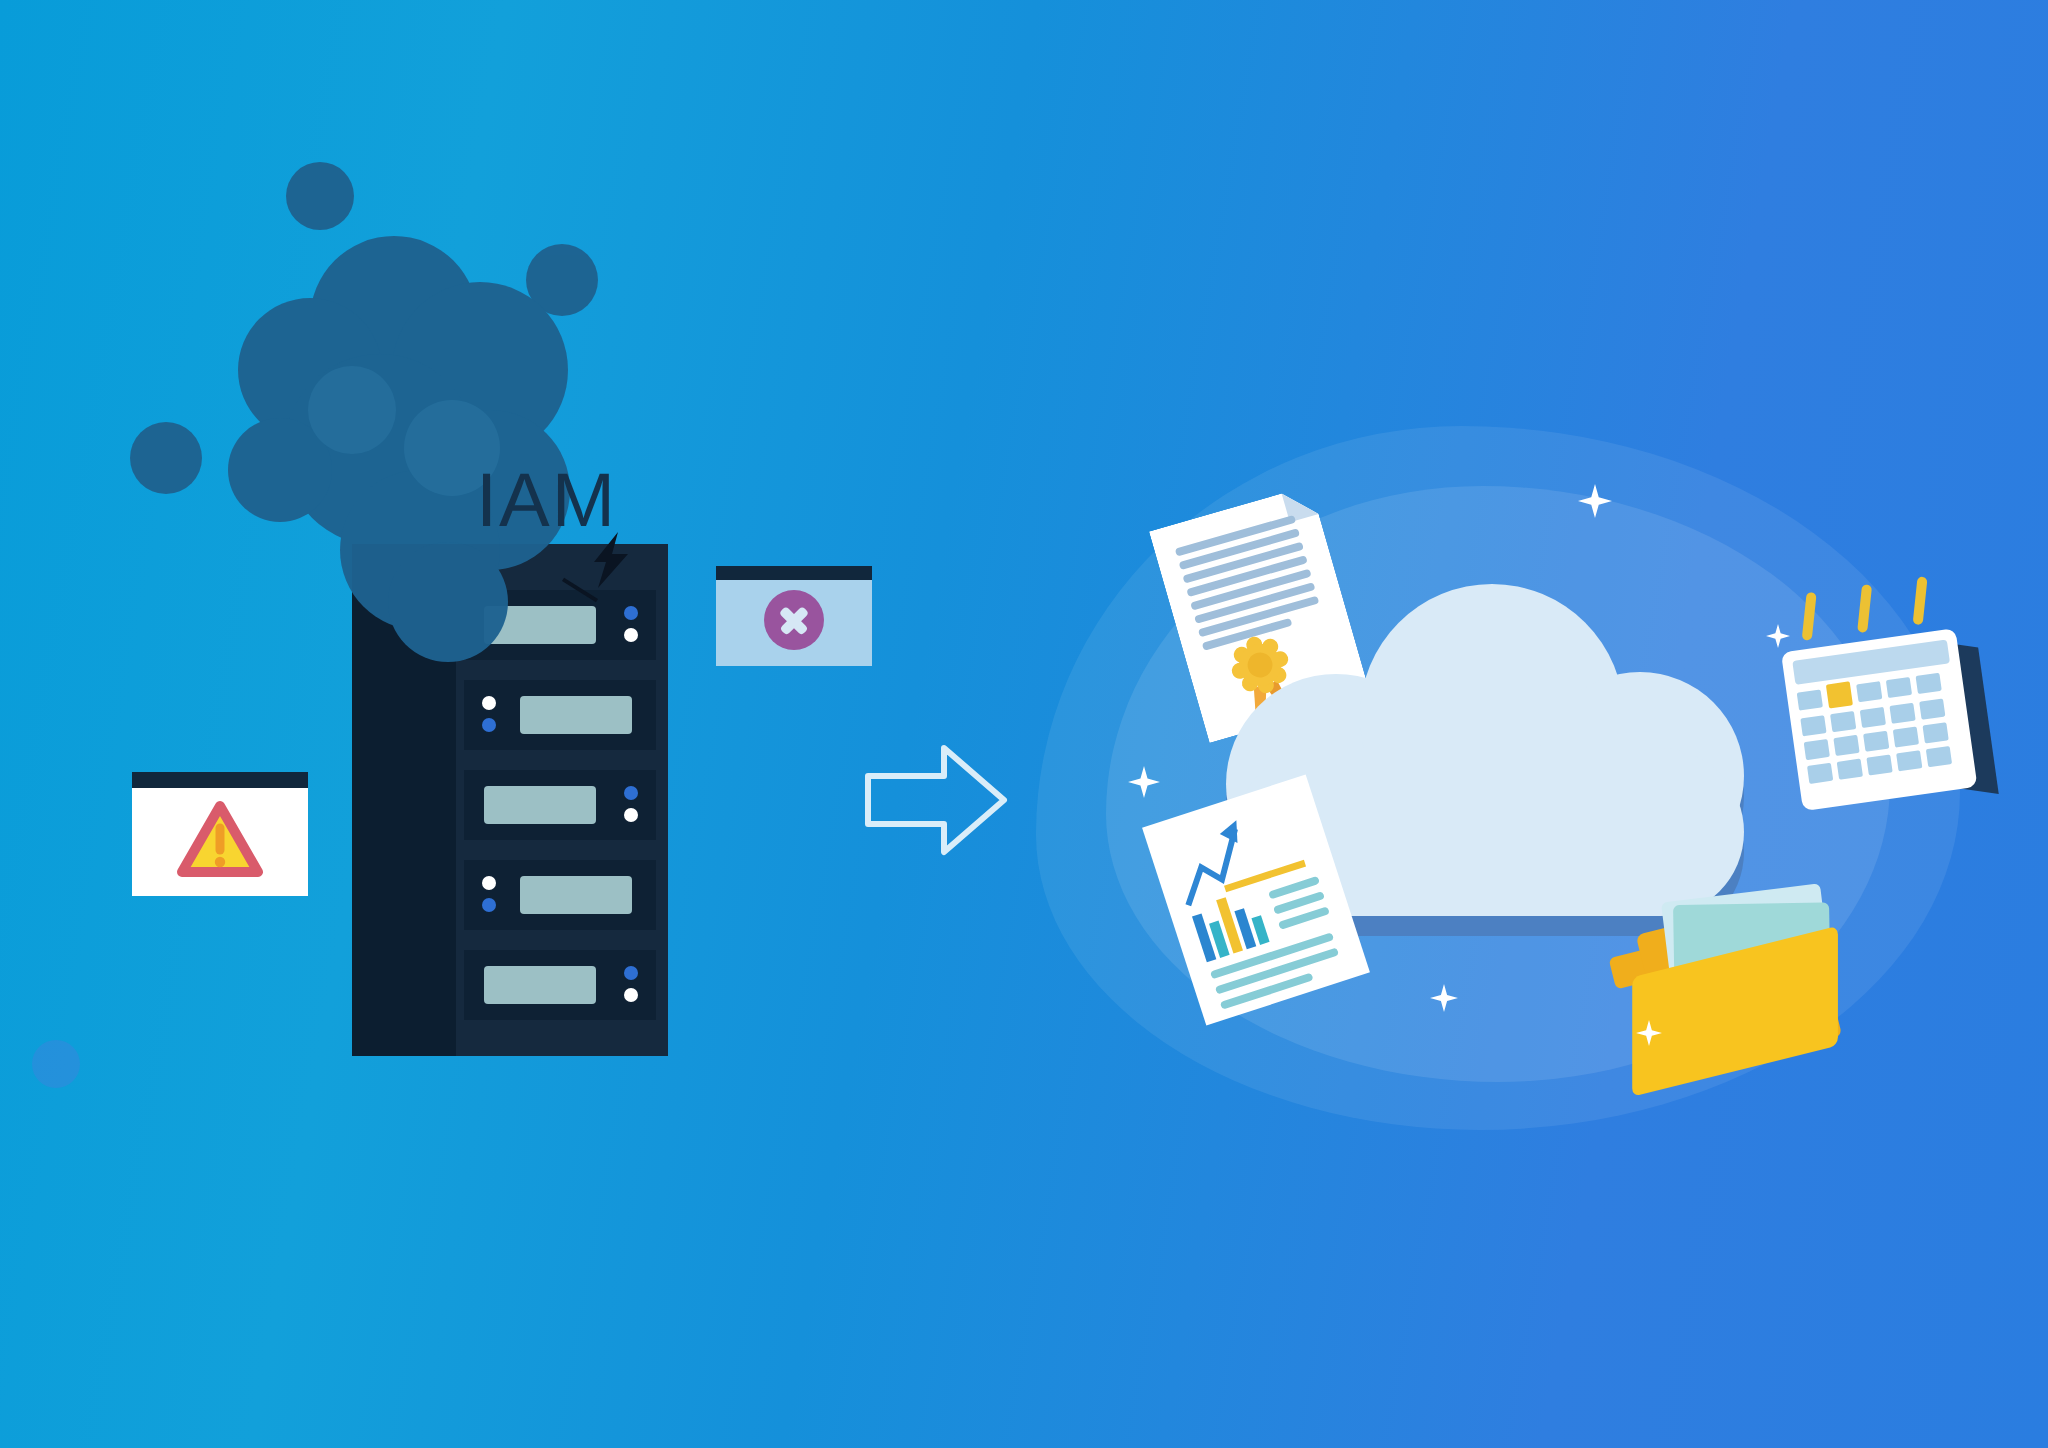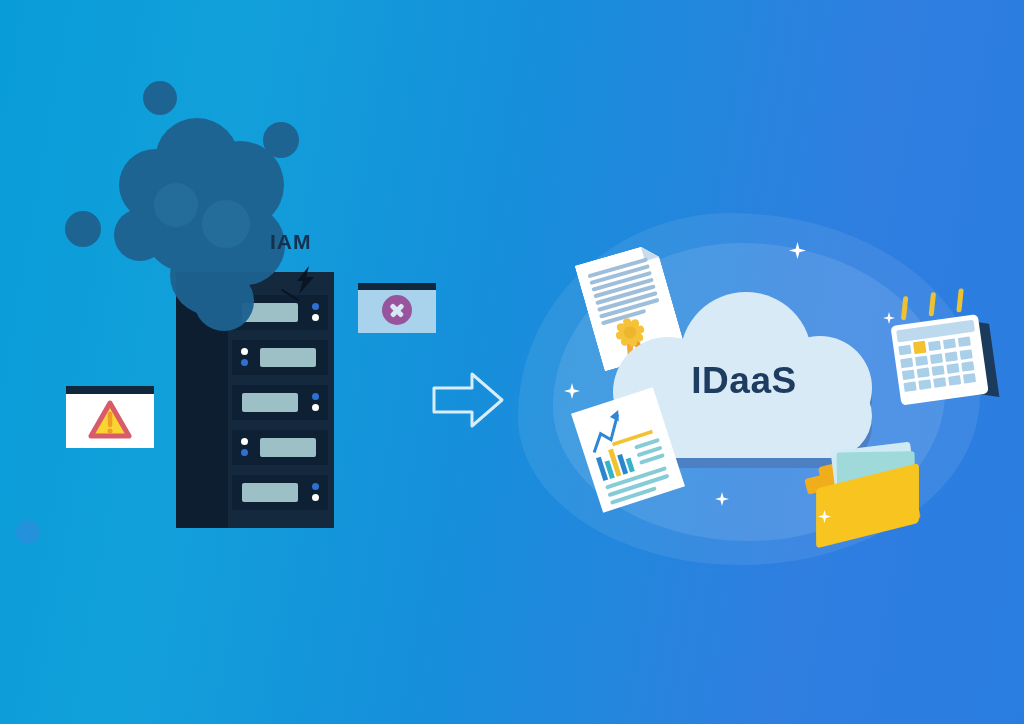--- a/index.html
+++ b/index.html
@@ -15,21 +15,21 @@
   .server{left:176px;top:272px;width:158px;height:256px;background:#15293e;z-index:5;}
   .server-panel{left:0;top:0;width:52px;height:256px;background:#0c1e30;}
   .bay{left:56px;width:96px;height:35px;background:#0e2134;}
   .screen{position:absolute;top:8px;width:56px;height:19px;background:#9cc0c5;border-radius:2px;}
   .bay-r .screen{left:10px;} .bay-l .screen{left:28px;}
   .led{position:absolute;width:7px;height:7px;border-radius:50%;}
   .bay-r .led1{right:9px;top:8px;background:#2e6fd3;} .bay-r .led2{right:9px;top:19px;background:#ffffff;}
   .bay-l .led1{left:9px;top:8px;background:#ffffff;}  .bay-l .led2{left:9px;top:19px;background:#2e6fd3;}
   .bolt{left:118px;top:-6px;}
   .crack{left:104px;top:22px;width:20px;height:2px;background:#0a1422;transform:rotate(32deg);}
-  .iam-label{left:270px;top:230px;font-size:21px;font-weight:bold;color:#14324d;letter-spacing:1px;z-index:7;}
+  .iam-label{left:238px;top:230px;font-size:38px;font-weight:normal;color:#14324d;letter-spacing:1px;z-index:7;}
 
   
   .warn-win{left:66px;top:386px;width:88px;height:62px;background:#ffffff;z-index:7;}
   .warn-bar{left:0;top:0;width:100%;height:8px;background:#11273c;}
   .err-win{left:358px;top:283px;width:78px;height:50px;background:#a9d2ec;z-index:7;}
   .err-bar{left:0;top:0;width:100%;height:7px;background:#11273c;}
   .err-circle{left:24px;top:12px;width:30px;height:30px;border-radius:50%;background:#99549e;}
   .err-x1,.err-x2{position:absolute;left:7px;top:13px;width:16px;height:4.5px;border-radius:2px;background:#d6e7f5;}
   .err-x1{transform:rotate(45deg);} .err-x2{transform:rotate(-45deg);}
 
@@ -178,21 +178,20 @@
       <circle cx="222" cy="110" r="52"></circle>
       <rect x="20" y="96" width="254" height="84" rx="42"></rect>
     </g>
     <g fill="#d9eaf7">
       <circle cx="70" cy="114" r="55"></circle>
       <circle cx="148" cy="80" r="66"></circle>
       <circle cx="222" cy="110" r="52"></circle>
       <rect x="20" y="96" width="254" height="84" rx="42"></rect>
     </g>
   </svg>
-  <div class="abs cloud-label">IDaaS</div>
 
   <div class="abs cert-doc">
     <div class="abs cert-fold"></div>
     <div class="abs cert-line" style="top:12px;"></div>
     <div class="abs cert-line" style="top:19px;"></div>
     <div class="abs cert-line" style="top:26px;"></div>
     <div class="abs cert-line" style="top:33px;"></div>
     <div class="abs cert-line" style="top:40px;"></div>
     <div class="abs cert-line" style="top:47px;"></div>
     <div class="abs cert-line" style="top:54px;"></div>

